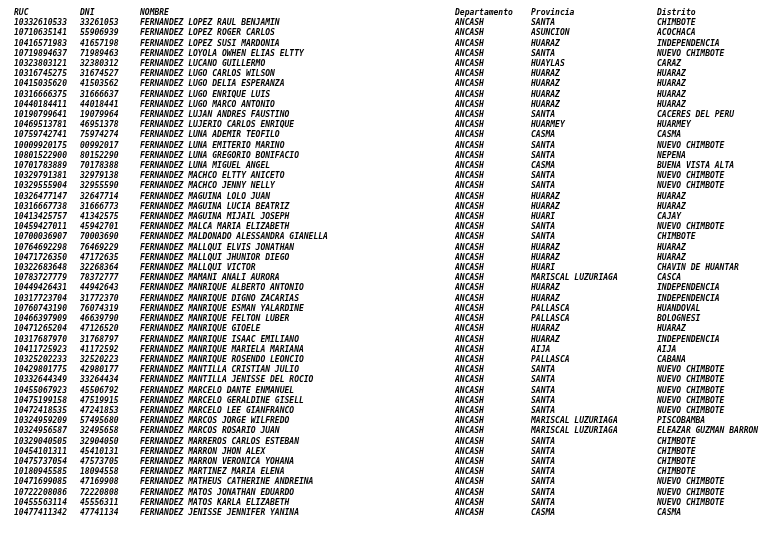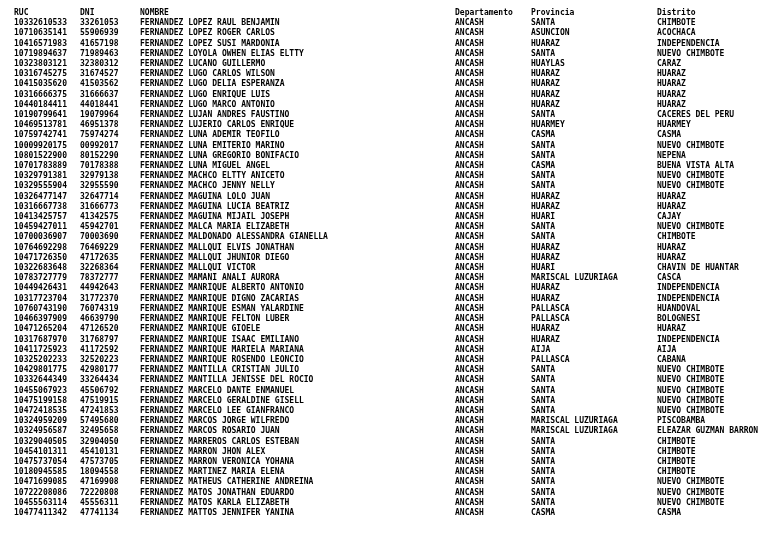--- a/index.html
+++ b/index.html
@@ -9,20 +9,21 @@
     width: 768px;
     height: 543px;
     overflow: hidden;
   }
   .page {
     box-sizing: border-box;
     width: 768px;
     height: 543px;
     padding: 8px 0 0 14px;
     background: #ffffff;
+    font-style: italic;
   }
   table.data-table {
     border-collapse: collapse;
     table-layout: fixed;
     width: 754px;
     font-family: "DejaVu Sans Mono", "Liberation Mono", monospace;
     font-size: 8px;
     font-weight: bold;
     color: #000000;
   }
@@ -448,20 +449,20 @@
           <td>10455563114</td>
           <td>45556311</td>
           <td>FERNANDEZ MATOS KARLA ELIZABETH</td>
           <td>ANCASH</td>
           <td>SANTA</td>
           <td>NUEVO CHIMBOTE</td>
         </tr>
         <tr>
           <td>10477411342</td>
           <td>47741134</td>
-          <td>FERNANDEZ MATTOS JENNIFER YANINA</td>
+          <td>FERNANDEZ JENISSE JENNIFER YANINA</td>
           <td>ANCASH</td>
           <td>CASMA</td>
           <td>CASMA</td>
         </tr>
       </tbody>
   </table>
 </div>
 
 </body></html>

